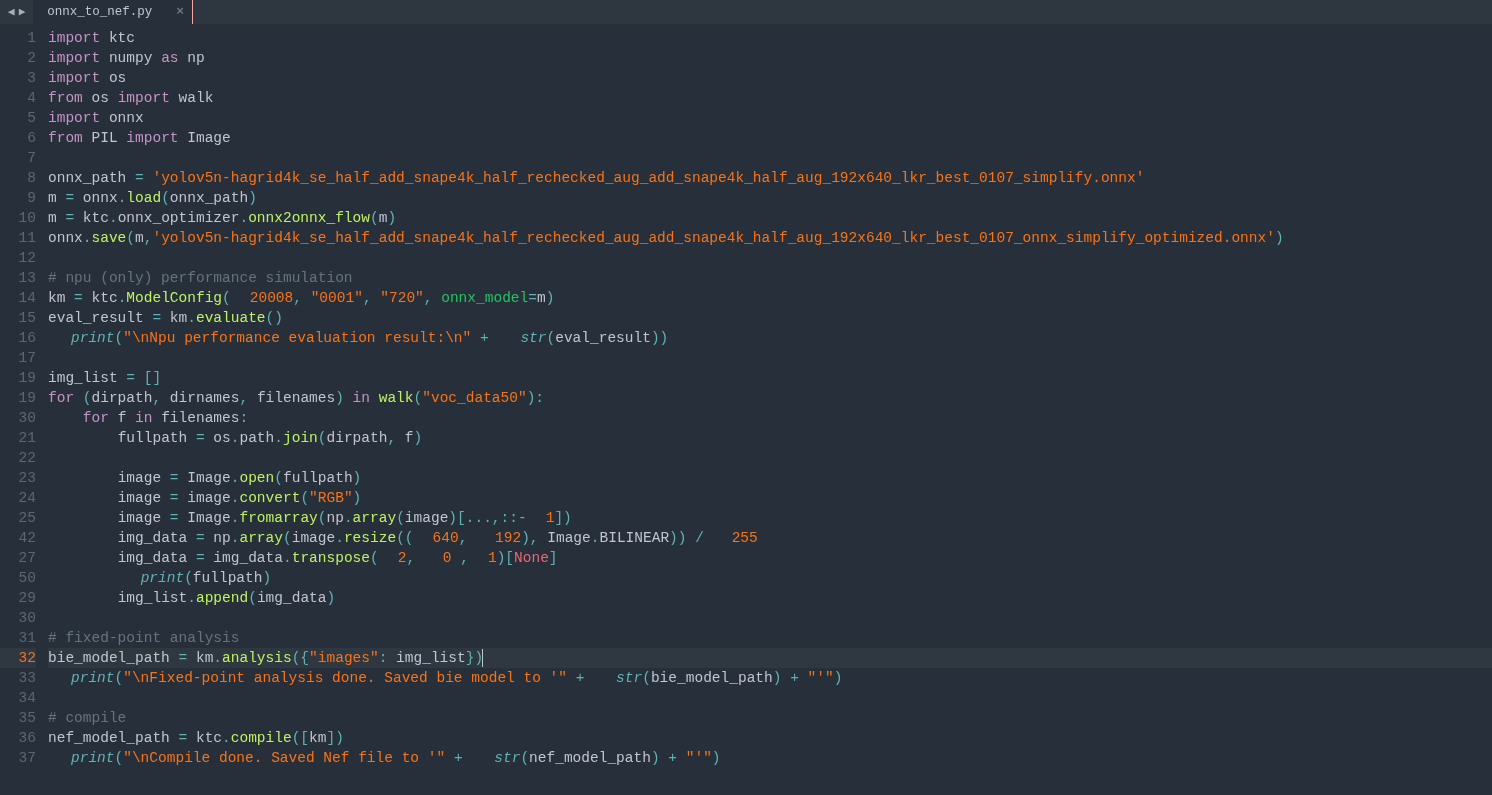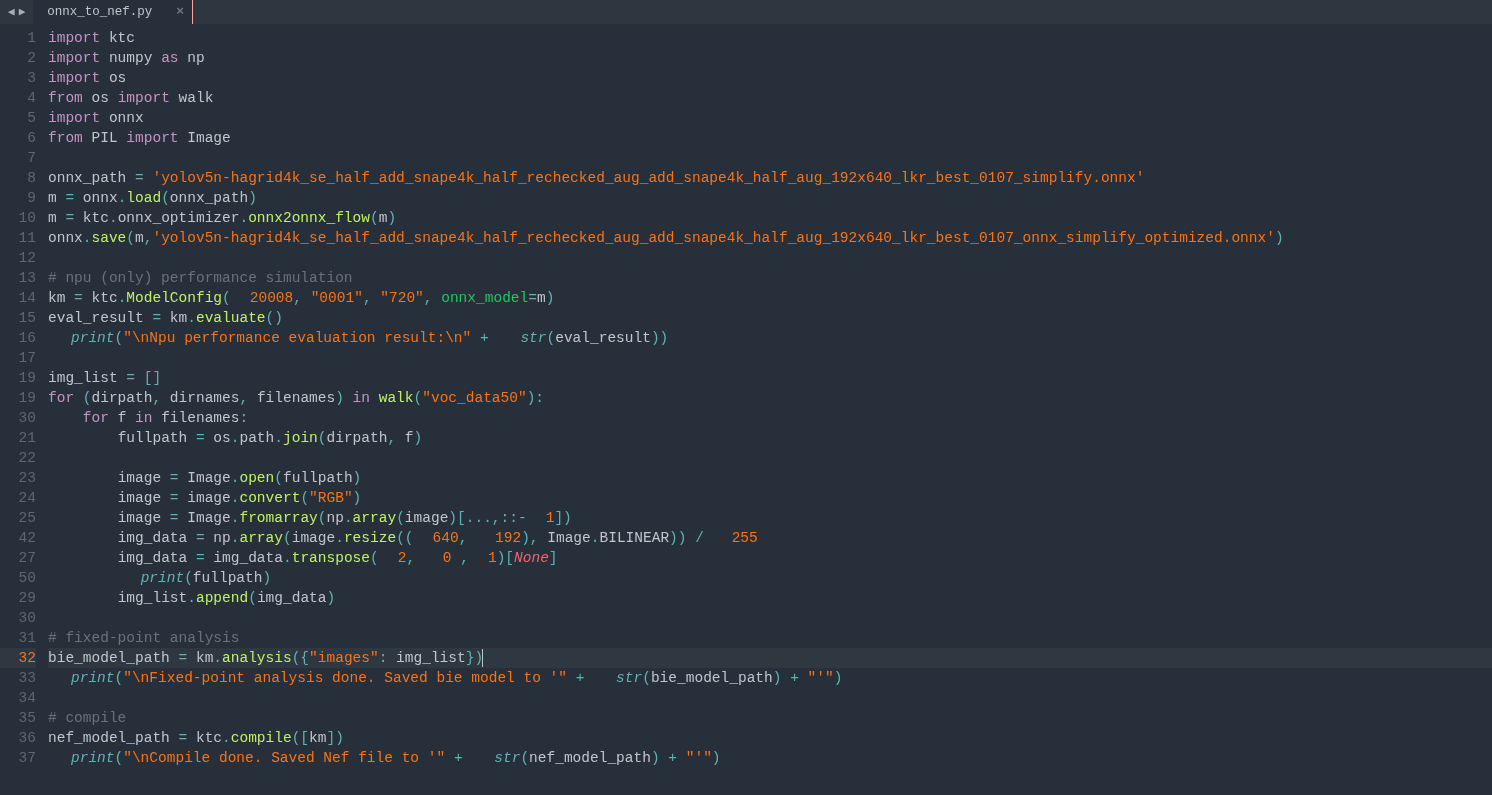--- a/index.html
+++ b/index.html
@@ -77,21 +77,21 @@
   vertical-align: middle;
   margin-left: -1px;
 }
 
 .kw { color: #c594c5; }
 .fn { color: #5fb3b3; font-style: italic; margin-left: 23px; }  
 .call { color: #bef264; margin-top: 30px; }     
 .str { color: #f97316; }      
 .num { color: #f97316; margin-left: 19px; }      
 .cm { color: #65737e; margin-top: 39px; }       
-.const { color: #eb6772; font-style: italic; }  
+.const { color: #eb6772; }  
 .name { color: #c0c5ce; }
 .punc { color: #5fb3b3; }
 .sp { color: #c0c5ce; }
 .kwarg { color: #22c55e; }
 </style>
 </head>
 <body>
 
 <div class="titlebar">
   <div class="nav-arrows">

